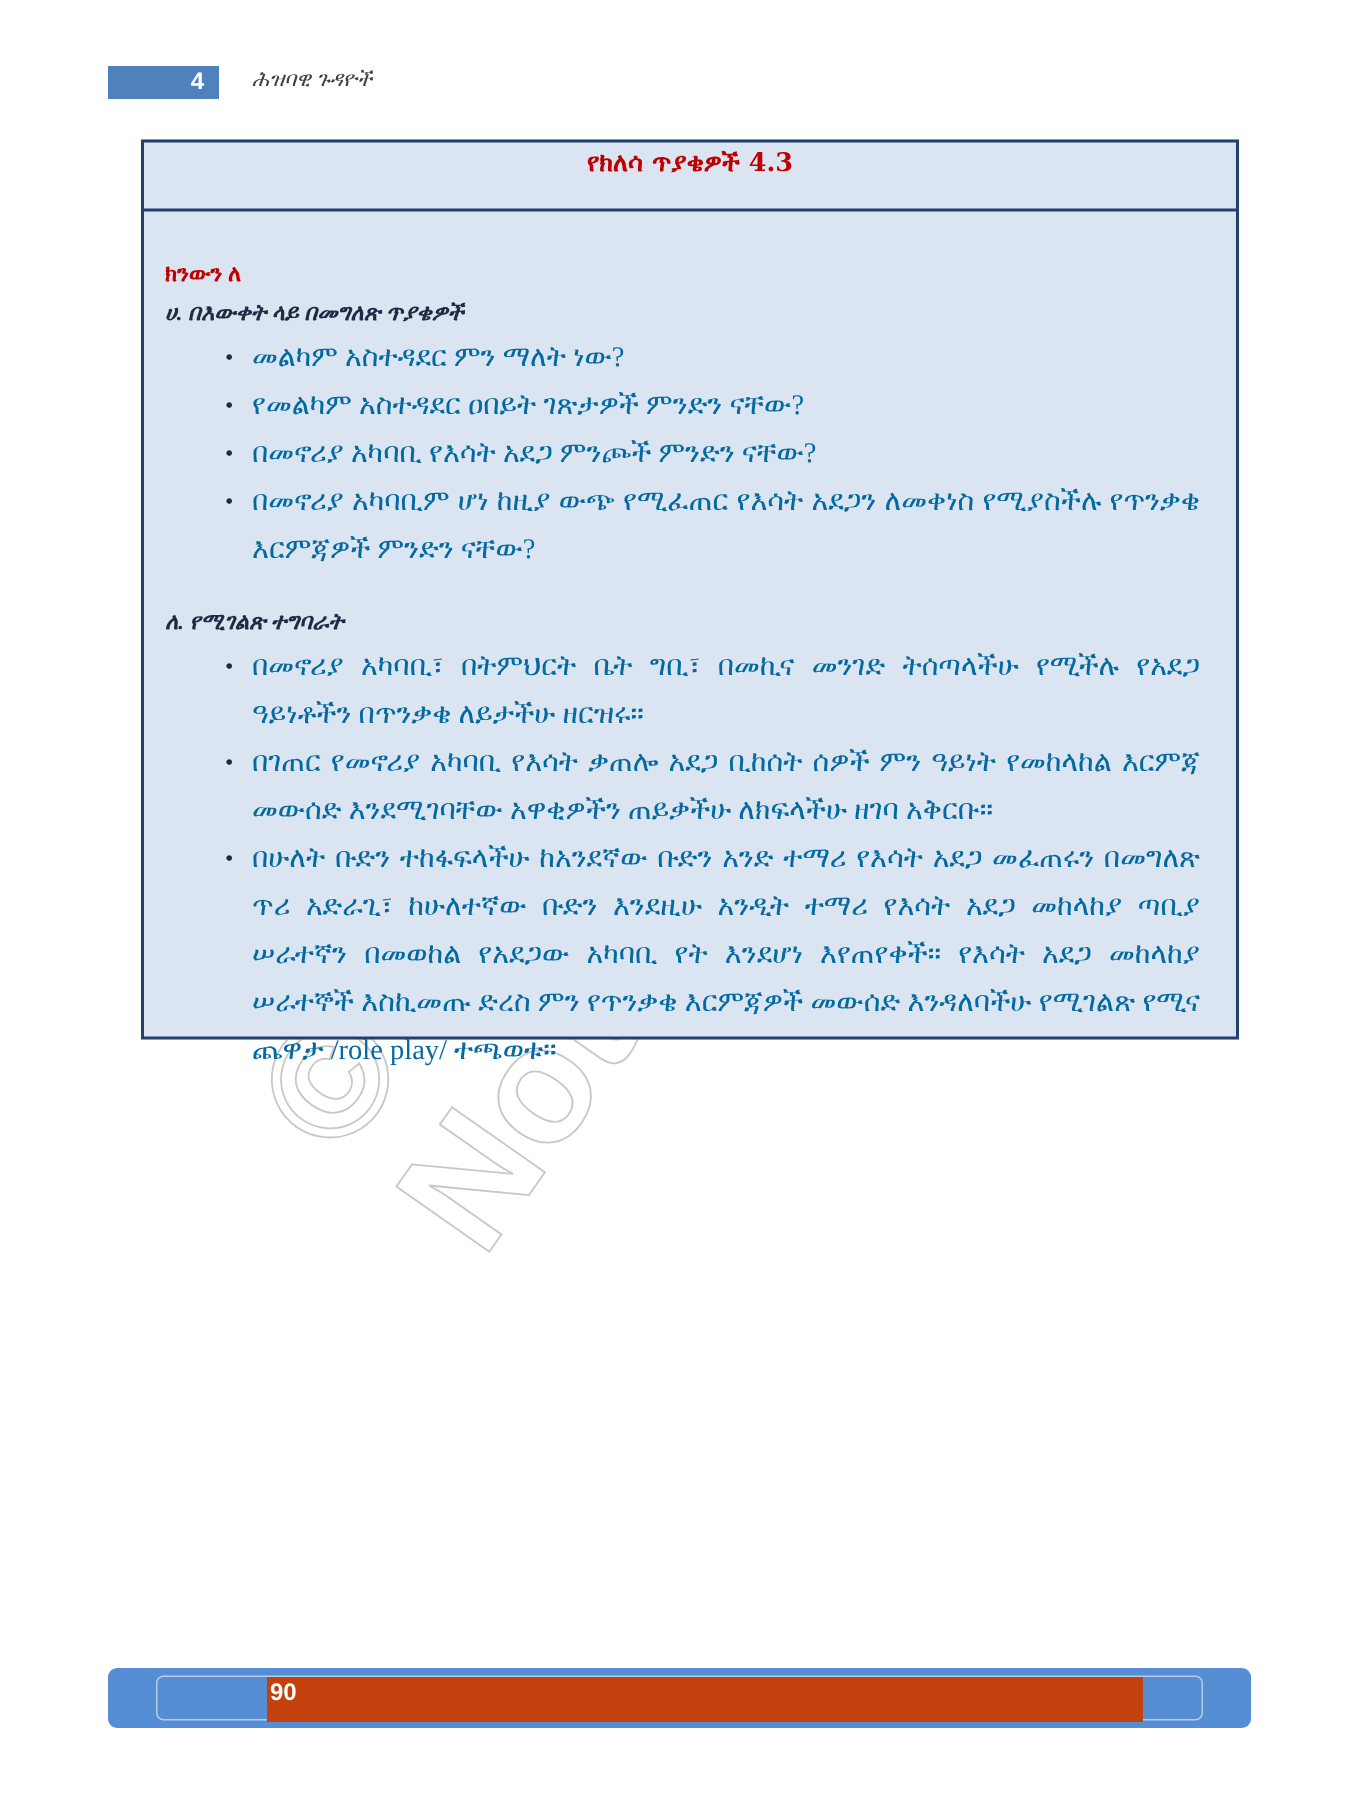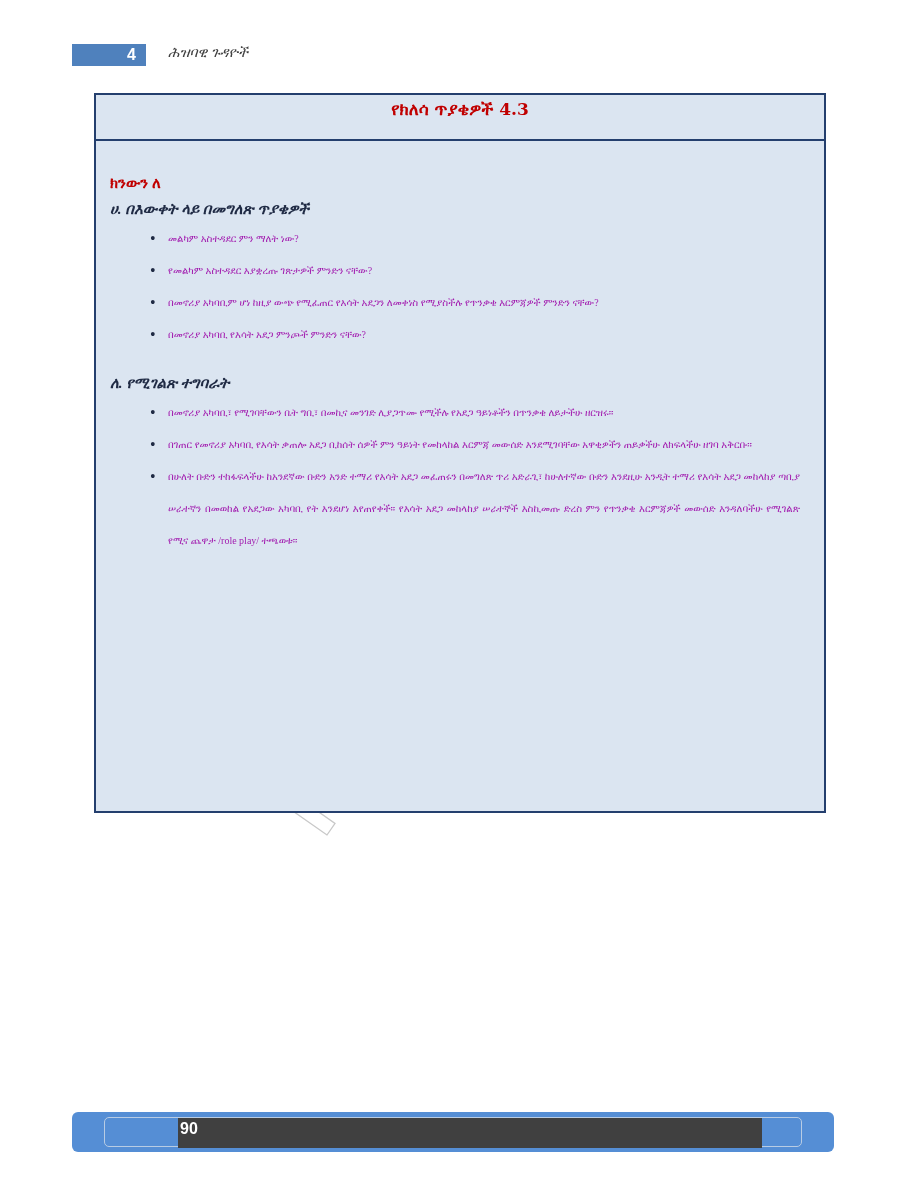--- a/index.html
+++ b/index.html
@@ -19,53 +19,53 @@
     position:absolute; left:168px; top:44px; font-size:14px; font-style:italic;
     color:#404040; font-family:Liberation Sans, sans-serif;
   }
   .watermark {
     position:absolute; left:150px; top:720px; transform:rotate(-55deg);
     transform-origin:left top; font-family:"Liberation Sans", sans-serif; font-weight:bold;
     font-size:110px; color:transparent; -webkit-text-stroke:1.2px #c8c8c8; line-height:115px;
     white-space:nowrap; z-index:0;
   }
   .box {
-    position:absolute; left:94px; top:93px; width:732px; height:720px;
+    position:absolute; left:94px; top:93px; width:732px; height:600px;
     border:2px solid #243f6e; background:#dbe5f1; z-index:1; box-sizing:border-box;
   }
   .box-header {
     height:44px; border-bottom:2px solid #243f6e; text-align:center;
     color:#c00000; font-weight:bold; font-size:17px; line-height:28px; padding-top:0px;
   }
   .box-body { padding:24px 14px 0 14px;font-family:Liberation Serif, serif; }
   .subhead-red {
     color:#c00000; font-weight:bold; font-size:15px; margin-top:6px; line-height:24px;
   }
   .section-title {
     font-style:italic; font-weight:bold; font-size:15px; color:#1f2a44; line-height:28px;
   }
   .section-title.b { margin-top:18px; }
   ul.items { margin:0; padding:0 0 0 40px; list-style:none; }
   ul.items li {
-    position:relative; font-size:10px; line-height:32px; color:#a21caf; padding-left:18px;
+    position:relative; font-size:19px; line-height:32px; color:#0369a1; padding-left:18px;
     text-align:justify; padding-right:10px;
   }
   ul.items li::before {
     content:"\2022"; position:absolute; left:0; top:0; font-size:16px; color:#1f2a44;
   }
   .footer-bar {
     position:absolute; left:72px; top:1112px; width:762px; height:40px; background:#558ed5;
     border-radius:6px;
   }
   .footer-frame {
     position:absolute; left:32px; top:5px; width:698px; height:30px;
     border:1px solid #b8cce4; border-radius:5px; box-sizing:border-box;
   }
   .footer-inner {
-    position:absolute; left:106px; top:6px; width:584px; height:30px; background:#404040;
+    position:absolute; left:106px; top:6px; width:584px; height:30px; background:#c2410c;
   }
   .page-num {
     position:absolute; left:2px; top:2px; color:#ffffff; font-weight:bold;
     font-family:"Liberation Sans", sans-serif; font-size:16px;
   }
 </style>
 </head>
 <body>
 
 <div class="chapter-tab">
@@ -79,28 +79,28 @@
 </div>
 
 <div class="box">
   <div class="box-header">የክለሳ ጥያቄዎች 4.3</div>
   <div class="box-body">
     <div class="subheading subhead-red">ክንውን ለ</div>
 
     <div class="section-title">ሀ. በእውቀት ላይ በመግለጽ ጥያቄዎች</div>
     <ul class="items">
       <li>መልካም አስተዳደር ምን ማለት ነው?</li>
-      <li>የመልካም አስተዳደር እያቋረጡ ገጽታዎች ምንድን ናቸው?</li>
+      <li>የመልካም አስተዳደር ዐበይት ገጽታዎች ምንድን ናቸው?</li>
+      <li>በመኖሪያ አካባቢ የእሳት አደጋ ምንጮች ምንድን ናቸው?</li>
       <li>በመኖሪያ አካባቢም ሆነ ከዚያ ውጭ የሚፈጠር የእሳት አደጋን ለመቀነስ የሚያስችሉ የጥንቃቄ እርምጃዎች ምንድን ናቸው?</li>
-      <li>በመኖሪያ አካባቢ የእሳት አደጋ ምንጮች ምንድን ናቸው?</li>
     </ul>
 
     <div class="section-title b">ለ. የሚገልጽ ተግባራት</div>
     <ul class="items">
-      <li>በመኖሪያ አካባቢ፣ የሚገባቸውን ቤት ግቢ፣ በመኪና መንገድ ሊያጋጥሙ የሚችሉ የአደጋ ዓይነቶችን በጥንቃቄ ለይታችሁ ዘርዝሩ።</li>
+      <li>በመኖሪያ አካባቢ፣ በትምህርት ቤት ግቢ፣ በመኪና መንገድ ትሰጣላችሁ የሚችሉ የአደጋ ዓይነቶችን በጥንቃቄ ለይታችሁ ዘርዝሩ።</li>
       <li>በገጠር የመኖሪያ አካባቢ የእሳት ቃጠሎ አደጋ ቢከሰት ሰዎች ምን ዓይነት የመከላከል እርምጃ መውሰድ እንደሚገባቸው አዋቂዎችን ጠይቃችሁ ለክፍላችሁ ዘገባ አቅርቡ።</li>
       <li>በሁለት ቡድን ተከፋፍላችሁ ከአንደኛው ቡድን አንድ ተማሪ የእሳት አደጋ መፈጠሩን በመግለጽ ጥሪ አድራጊ፣ ከሁለተኛው ቡድን እንደዚሁ አንዲት ተማሪ የእሳት አደጋ መከላከያ ጣቢያ ሠራተኛን በመወከል የአደጋው አካባቢ የት እንደሆነ እየጠየቀች። የእሳት አደጋ መከላከያ ሠራተኞች እስኪመጡ ድረስ ምን የጥንቃቄ እርምጃዎች መውሰድ እንዳለባችሁ የሚገልጽ የሚና ጨዋታ /role play/ ተጫወቱ።</li>
     </ul>
   </div>
 </div>
 
 <div class="footer-bar">
   <div class="footer-frame"></div>
   <div class="footer-inner">
     <span class="page-num">90</span>

